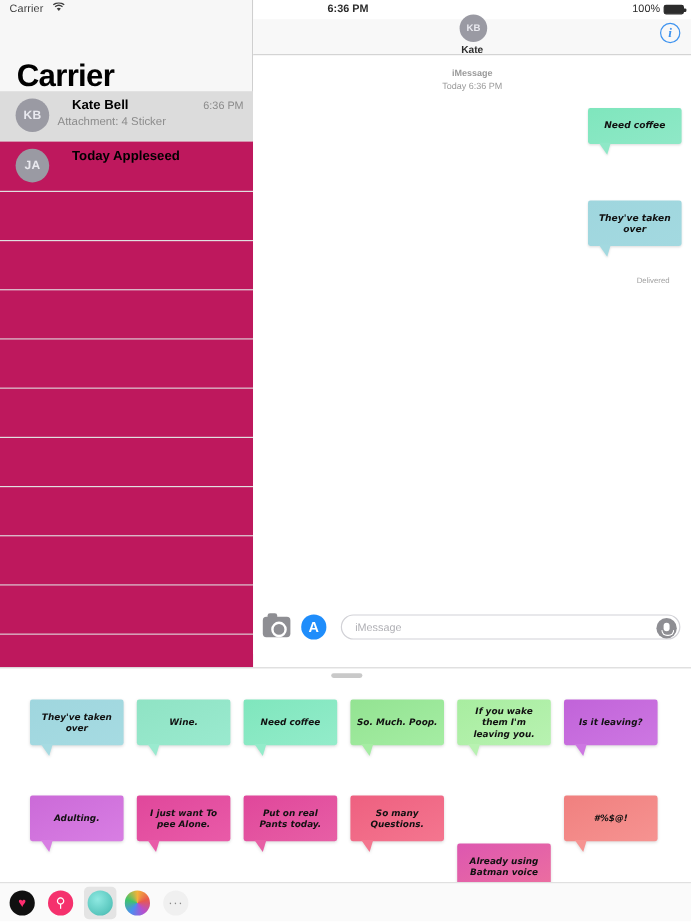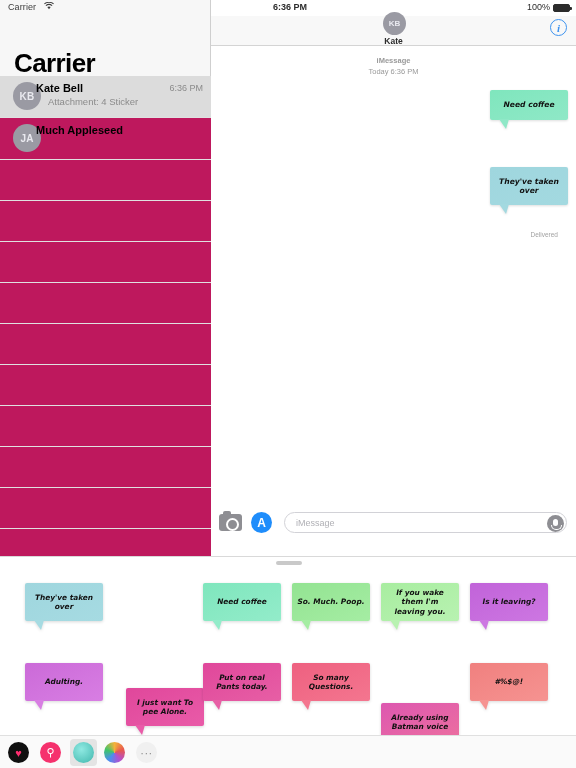--- a/index.html
+++ b/index.html
@@ -37,21 +37,21 @@
   .conv-row.empty { height: 41px; }
   .avatar {
     position: absolute; left: 13px; top: 6px;
     width: 28px; height: 28px; border-radius: 50%;
     background: #9a9aa3; color: #e9e9ef;
     font-size: 10px; font-weight: bold;
     display: flex; align-items: center; justify-content: center;
     letter-spacing: .2px;
   }
   .conv-name {
-    position: absolute; left: 36px; top: 6px;
+    position: absolute; left: 60px; top: 6px;
     font-size: 11px; font-weight: bold; color: #000;
   }
   .conv-sub {
     position: absolute; left: 48px; top: 20px;
     font-size: 9.5px; color: #8b8b8b;
   }
   .conv-time {
     position: absolute; right: 8px; top: 7px;
     font-size: 9px; color: #8b8b8b;
   }
@@ -272,21 +272,21 @@
 
       <div class="conv-row selected">
         <div class="avatar">KB</div>
         <div class="conv-name">Kate Bell</div>
         <div class="conv-sub">Attachment: 4 Sticker</div>
         <div class="conv-time">6:36 PM</div>
       </div>
 
       <div class="conv-row">
         <div class="avatar">JA</div>
-        <div class="conv-name">Much Appleseed</div>
+        <div class="conv-name">Today Appleseed</div>
       </div>
 
       <div class="conv-row empty"></div>
       <div class="conv-row empty"></div>
       <div class="conv-row empty"></div>
       <div class="conv-row empty"></div>
       <div class="conv-row empty"></div>
       <div class="conv-row empty"></div>
       <div class="conv-row empty"></div>
       <div class="conv-row empty"></div>
@@ -340,20 +340,24 @@
 
   <div class="drawer">
     <div class="grab-handle"></div>
 
     <div class="sticker-grid" id="sticker-grid">
         <div class="sticker-row">
           <div class="sticker" style="left: 25px; background: linear-gradient(155deg, rgb(159, 214, 222) 0%, rgb(166, 219, 226) 100%); --tailc: #a6dbe2;">
             <span>They've taken over</span>
             <span class="tail"></span>
           </div>
+          <div class="sticker" style="left: 114px; background: linear-gradient(155deg, rgb(143, 227, 196) 0%, rgb(154, 234, 207) 100%); --tailc: #9aeacf;">
+            <span>Wine.</span>
+            <span class="tail"></span>
+          </div>
           <div class="sticker" style="left: 203px; background: linear-gradient(155deg, rgb(127, 230, 189) 0%, rgb(147, 236, 202) 100%); --tailc: #93ecca;">
             <span>Need coffee</span>
             <span class="tail"></span>
           </div>
           <div class="sticker" style="left: 292px; background: linear-gradient(155deg, rgb(147, 227, 146) 0%, rgb(165, 237, 163) 100%); --tailc: #a5eda3;">
             <span>So. Much. Poop.</span>
             <span class="tail"></span>
           </div>
           <div class="sticker" style="left: 381px; background: linear-gradient(155deg, rgb(168, 237, 160) 0%, rgb(184, 242, 177) 100%); --tailc: #b8f2b1;">
             <span>If you wake them I'm leaving you.</span>
@@ -362,21 +366,21 @@
           <div class="sticker" style="left: 470px; background: linear-gradient(155deg, rgb(193, 99, 217) 0%, rgb(205, 119, 226) 100%); --tailc: #cd77e2;">
             <span>Is it leaving?</span>
             <span class="tail"></span>
           </div>
         </div>
         <div class="sticker-row">
           <div class="sticker" style="left: 25px; background: linear-gradient(155deg, rgb(203, 106, 216) 0%, rgb(216, 126, 227) 100%); --tailc: #d87ee3;">
             <span>Adulting.</span>
             <span class="tail"></span>
           </div>
-          <div class="sticker" style="left: 126px; background: linear-gradient(155deg, rgb(224, 71, 155) 0%, rgb(233, 91, 168) 100%); margin-top: 25px; --tailc: #e95ba8;">
+          <div class="sticker" style="left: 114px; background: linear-gradient(155deg, rgb(224, 71, 155) 0%, rgb(233, 91, 168) 100%); --tailc: #e95ba8;">
             <span>I just want To pee Alone.</span>
             <span class="tail"></span>
           </div>
           <div class="sticker" style="left: 203px; background: linear-gradient(155deg, rgb(224, 71, 155) 0%, rgb(231, 95, 165) 100%); --tailc: #e75fa5;">
             <span>Put on real Pants today.</span>
             <span class="tail"></span>
           </div>
           <div class="sticker" style="left: 292px; background: linear-gradient(155deg, rgb(238, 96, 128) 0%, rgb(244, 118, 143) 100%); --tailc: #f4768f;">
             <span>So many Questions.</span>
             <span class="tail"></span>

